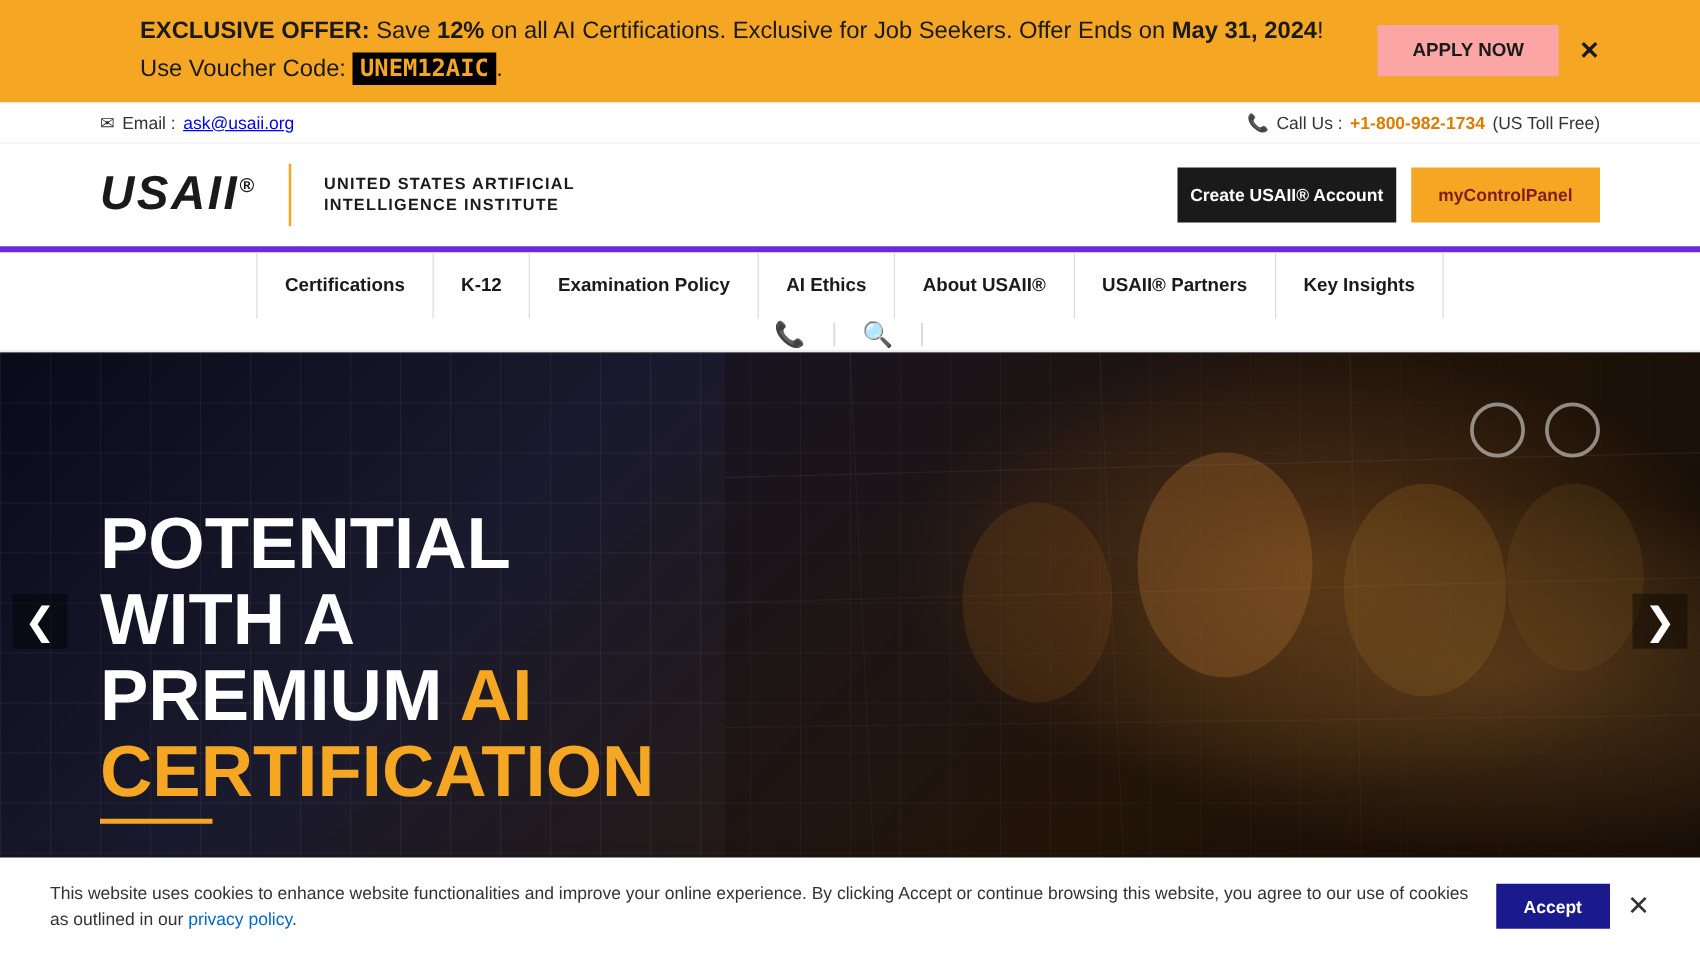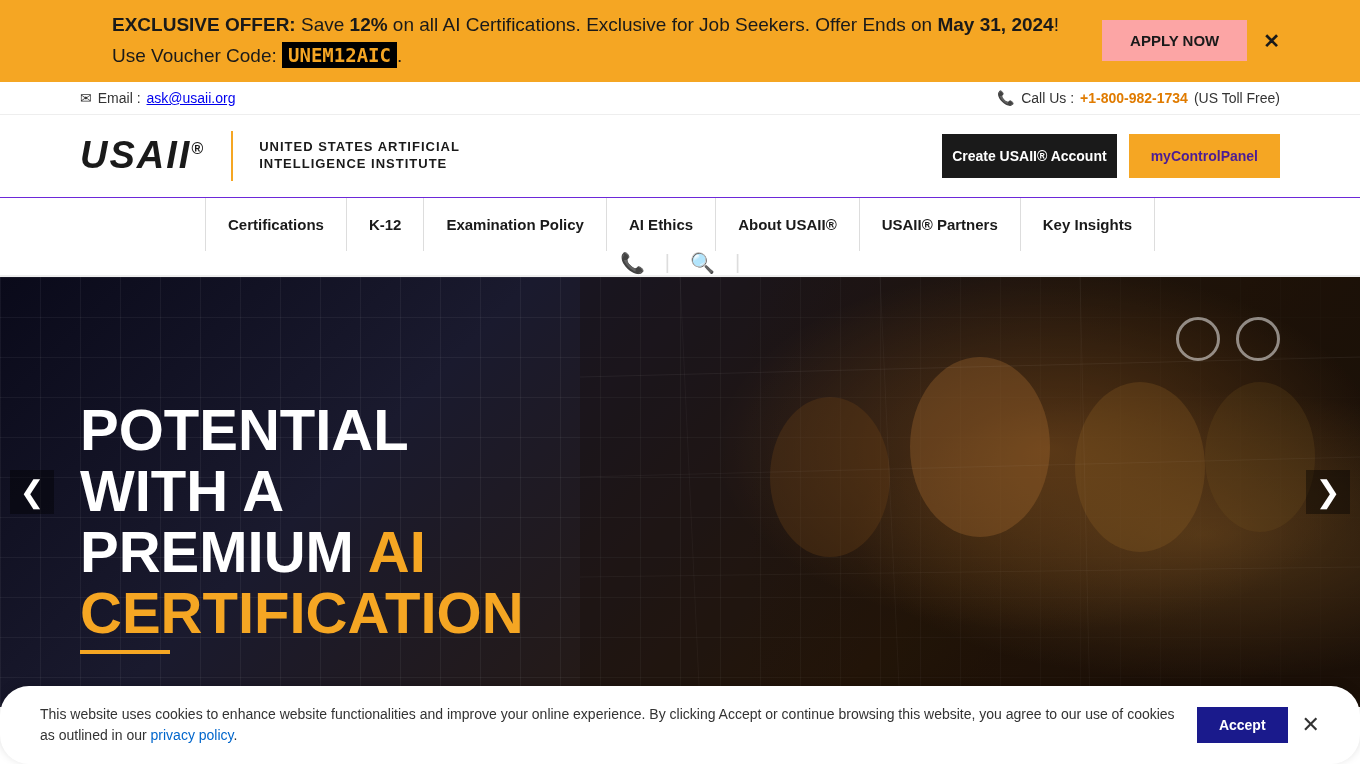--- a/index.html
+++ b/index.html
@@ -74,21 +74,21 @@
       text-decoration: none;
     }
 
     
     .main-header {
       background: white;
       padding: 16px 80px;
       display: flex;
       align-items: center;
       justify-content: space-between;
-      border-bottom: 1px solid #6d28d9;
+      border-bottom: 5px solid #6d28d9;
     }
     .logo-area {
       display: flex;
       align-items: center;
       gap: 12px;
     }
     .logo-text-usaii {
       font-size: 38px;
       font-weight: 900;
       color: #1a1a1a;
@@ -120,21 +120,21 @@
       background: #1a1a1a;
       color: white;
       border: none;
       padding: 14px 10px;
       font-size: 14px;
       font-weight: bold;
       cursor: pointer;
     }
     .btn-my-control-panel {
       background: #f5a623;
-      color: #4c1d95;
+      color: #7f1d1d;
       border: none;
       padding: 14px 22px;
       font-size: 14px;
       font-weight: bold;
       cursor: pointer;
     }
 
     
     .main-nav {
       background: white;
@@ -279,21 +279,20 @@
       bottom: 0;
       left: 0;
       right: 0;
       background: white;
       padding: 18px 40px;
       display: flex;
       align-items: center;
       justify-content: space-between;
       box-shadow: 0 -2px 10px rgba(0,0,0,0.15);
       z-index: 1000;
-      border-radius: 29px;
     }
     .cookie-text {
       font-size: 14px;
       color: #333;
       flex: 1;
       line-height: 1.5;
     }
     .cookie-text a {
       color: #0066cc;
       text-decoration: none;

